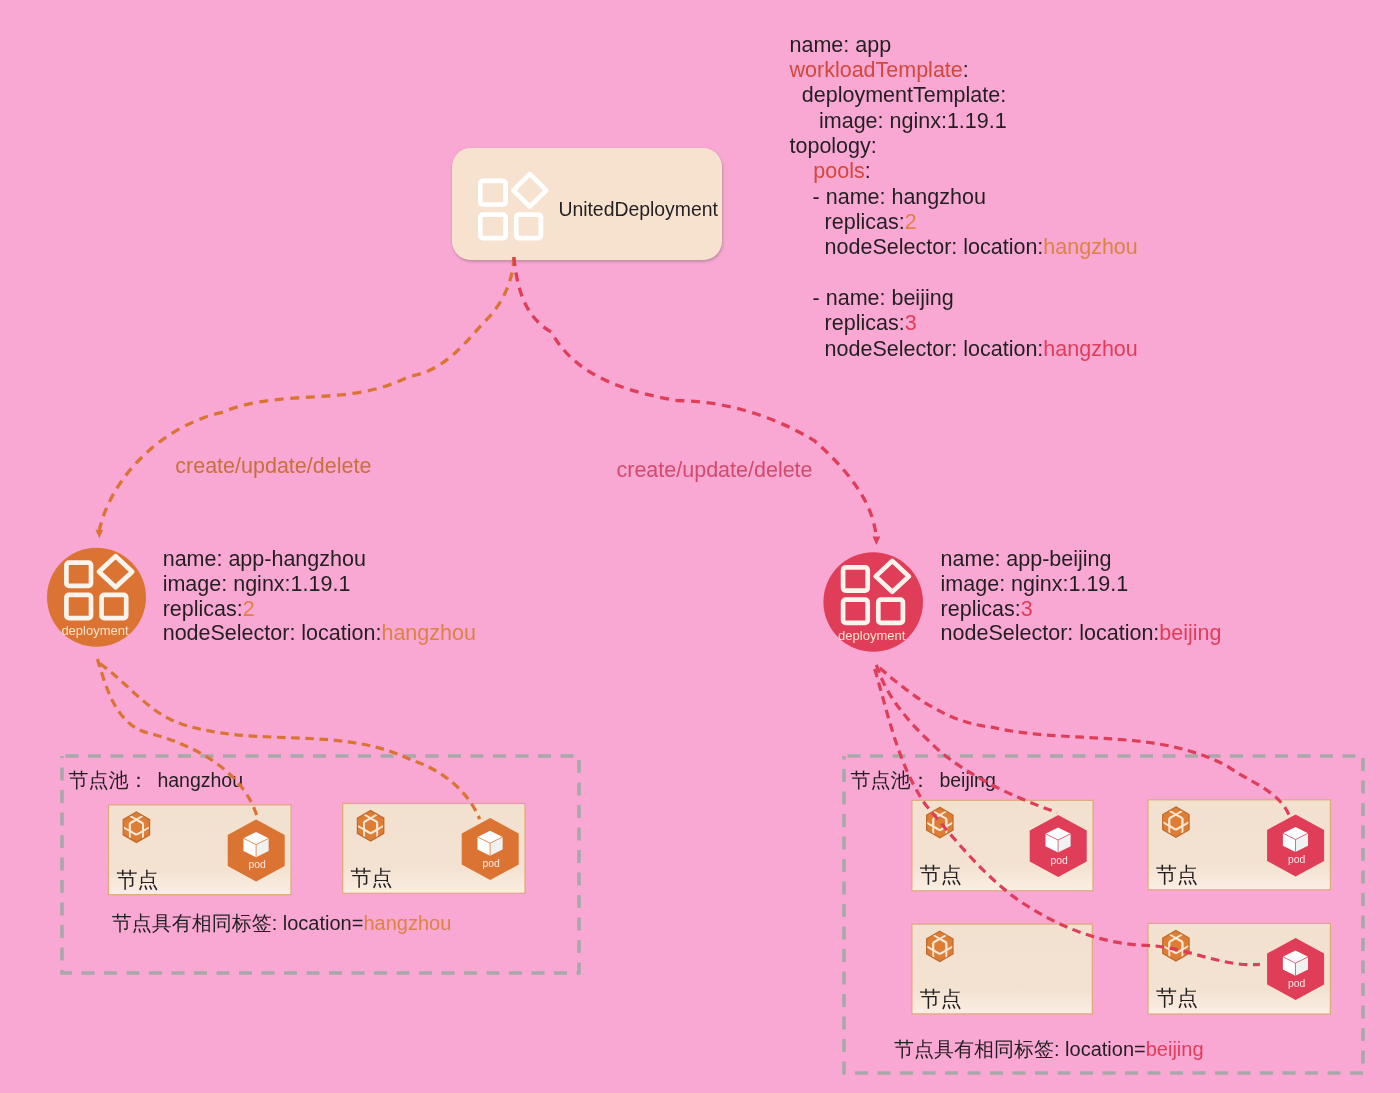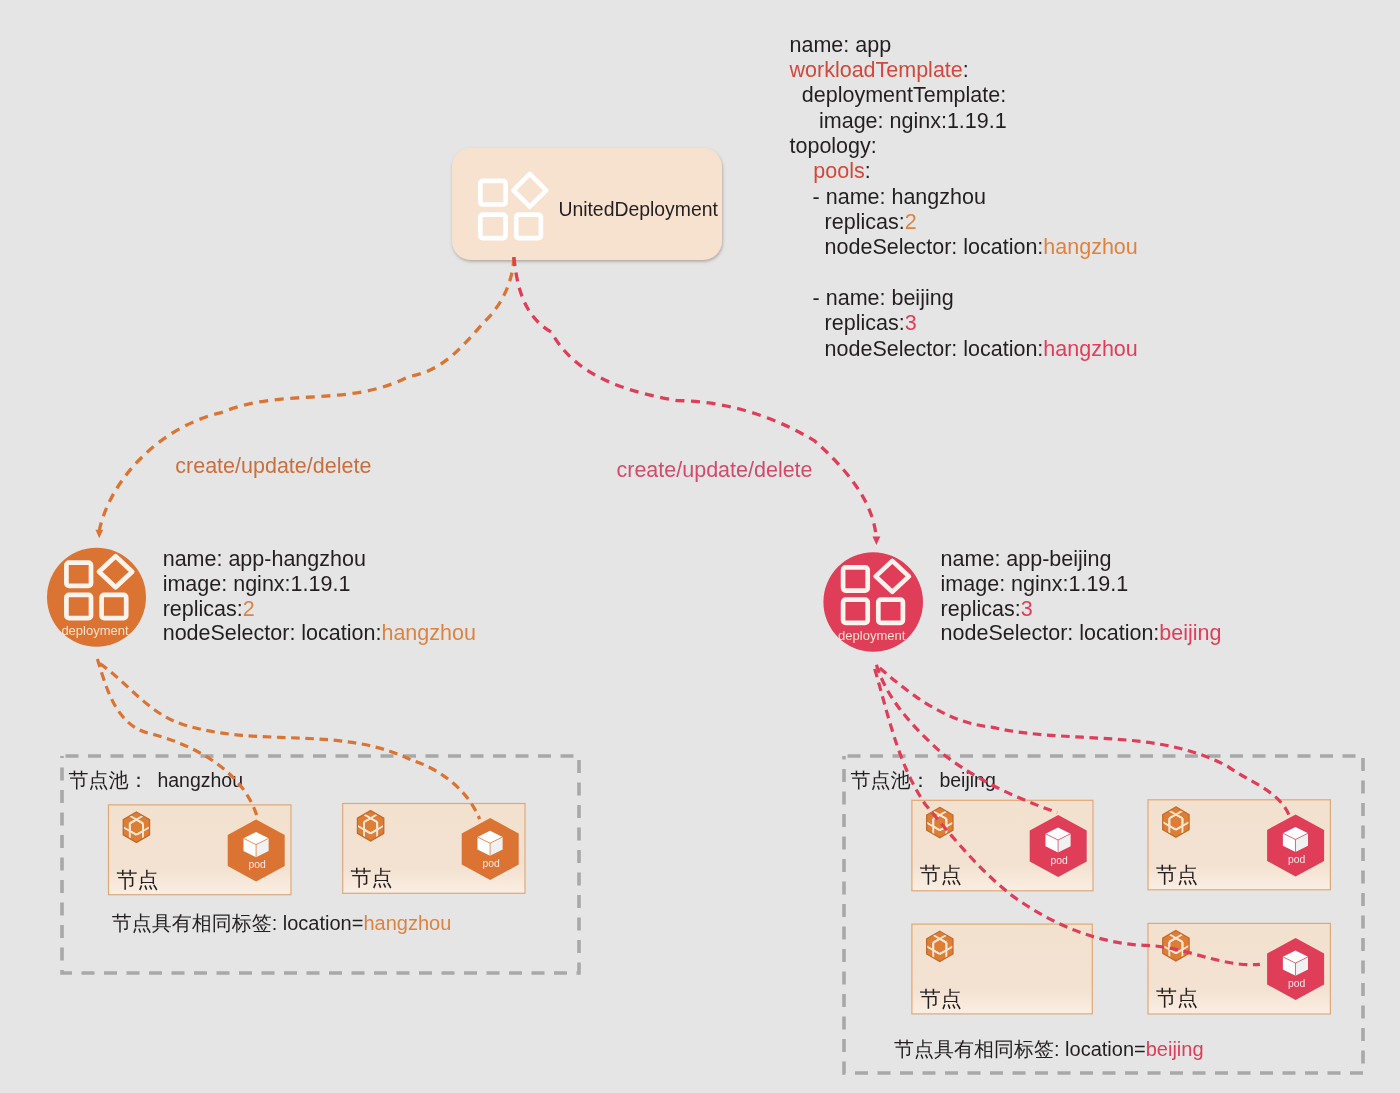--- a/index.html
+++ b/index.html
@@ -1,18 +1,18 @@
 <!DOCTYPE html>
 <html><head>
 <meta charset="utf-8">
 <title>UnitedDeployment topology diagram</title>
 <style>
   html,body{margin:0;padding:0;background:#ffffff;}
   body{width:1400px;height:1093px;font-family:"Liberation Sans",sans-serif;overflow:hidden;}
-  #stage{position:relative;width:1400px;height:1093px;background:#e5e5e5;}
+  #stage{position:relative;width:1400px;height:1093px;background:#f9a8d4;}
   svg#scene{position:absolute;left:0;top:0;width:1400px;height:1093px;display:block;}
   text{font-family:"Liberation Sans",sans-serif;}
 </style>
 </head>
 <body>
 
 <div id="stage">
   <svg id="scene" viewBox="0 0 1400 1093" xmlns="http://www.w3.org/2000/svg">
     <defs>
       <filter id="boxshadow" x="-20%" y="-20%" width="150%" height="160%">

